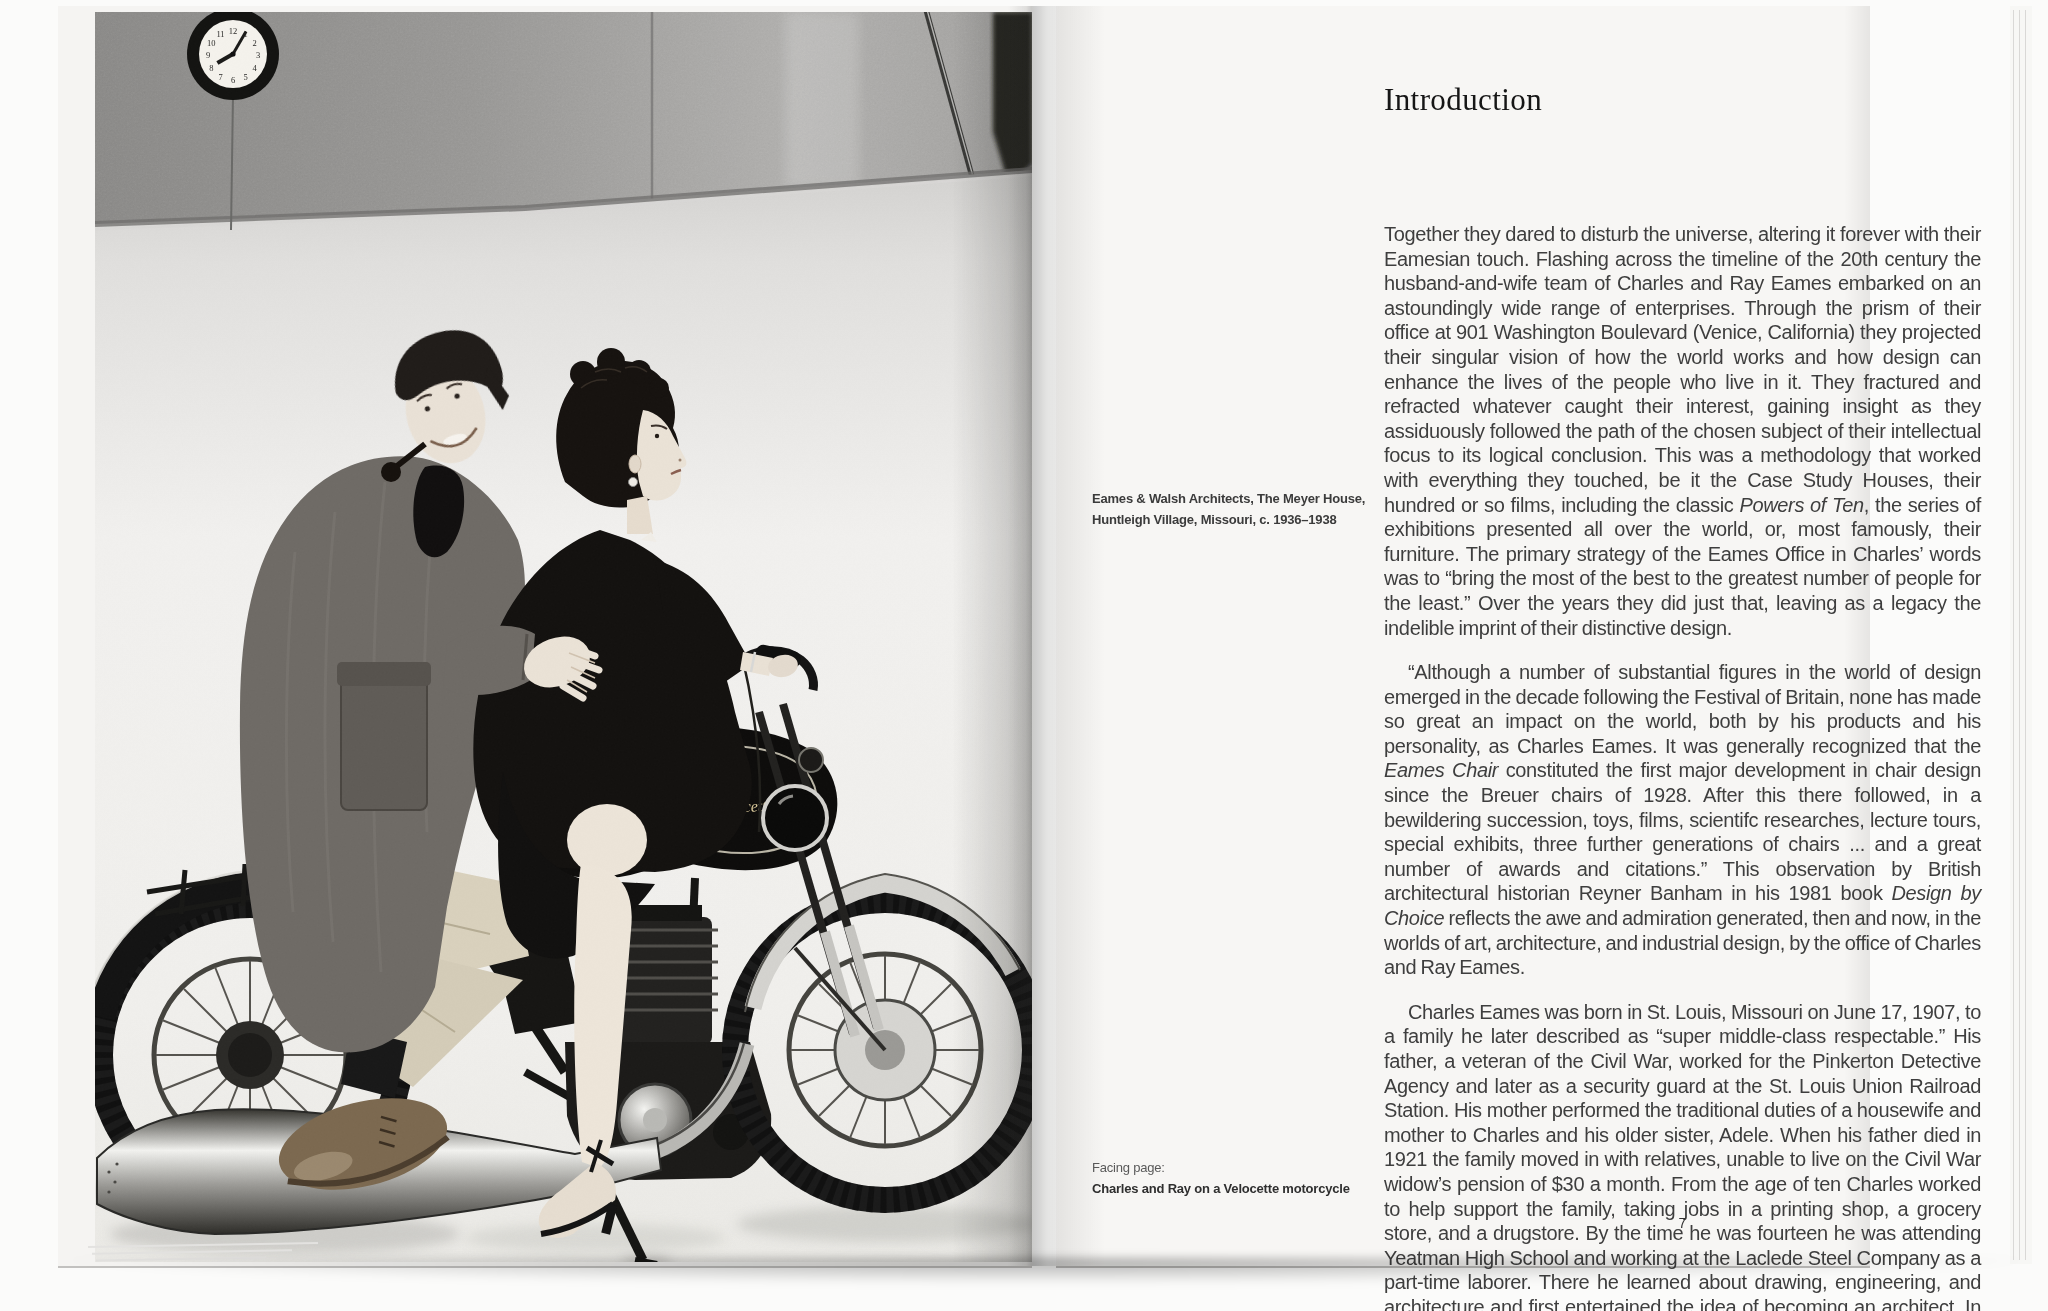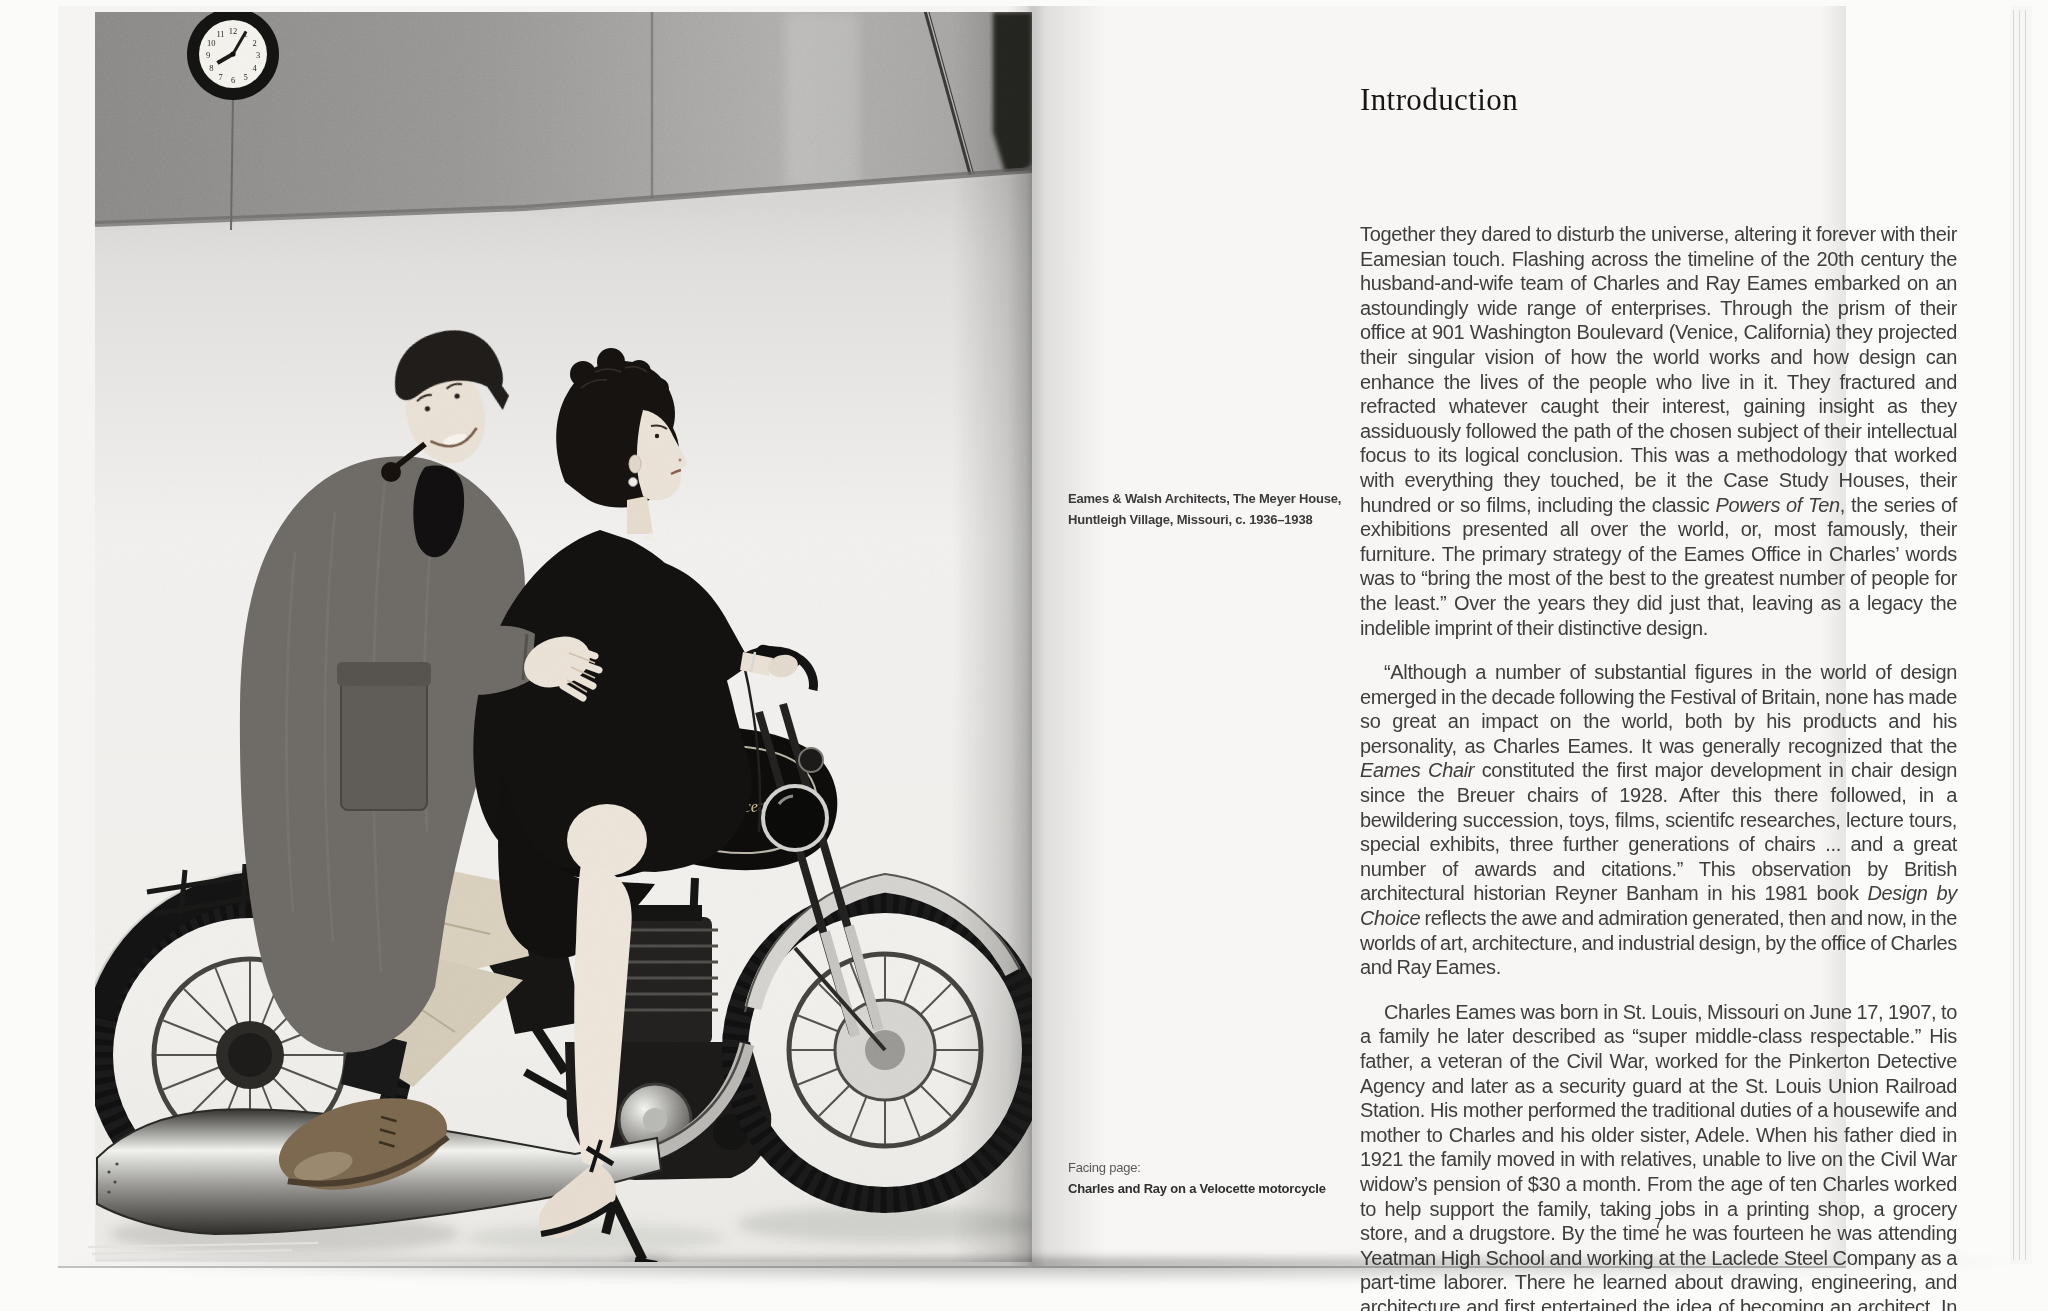--- a/index.html
+++ b/index.html
@@ -7,21 +7,21 @@
          font-family:"Liberation Sans",sans-serif;background:#fbfbfa;}
   
   .book-bottom-shadow{position:absolute;left:70px;top:1258px;width:1952px;height:26px;
       background:radial-gradient(ellipse at 50% 0%, rgba(0,0,0,0.32), rgba(0,0,0,0) 72%);
       filter:blur(4px);}
   .fore-edge{position:absolute;top:6px;height:1258px;background:#f7f7f5;}
   .fore-edge .pl{position:absolute;top:4px;bottom:4px;width:1px;background:#d9d8d6;}
   
   .page{position:absolute;top:6px;height:1260px;}
   #page-left{left:58px;width:974px;background:#f5f4f2;border-bottom:2px solid #c2c1bf;}
-  #page-right{left:1032px;width:790px;background:#f7f6f4;border-bottom:2px solid #bdbcba;padding-left:24px;}
+  #page-right{left:1056px;width:790px;background:#f7f6f4;border-bottom:2px solid #bdbcba;padding-left:24px;}
   #photo-svg{position:absolute;left:37px;top:6px;}
   .corner-line{position:absolute;background:#e3e2e0;height:2px;}
   #spine-shade{position:absolute;left:1008px;top:6px;width:130px;height:1260px;pointer-events:none;
       background:linear-gradient(90deg, rgba(30,30,30,0) 0%, rgba(30,30,30,0.10) 14%,
                  rgba(30,30,30,0.22) 19%, rgba(30,30,30,0.10) 30%, rgba(30,30,30,0) 75%);}
   #right-edge-shade{position:absolute;right:0;top:0;width:26px;height:100%;
       background:linear-gradient(270deg, rgba(0,0,0,0.07), rgba(0,0,0,0));}
   
   #chapter-title{position:absolute;left:328px;top:76px;
       font-family:"Liberation Serif",serif;font-size:31px;color:#161616;letter-spacing:0.4px;}

